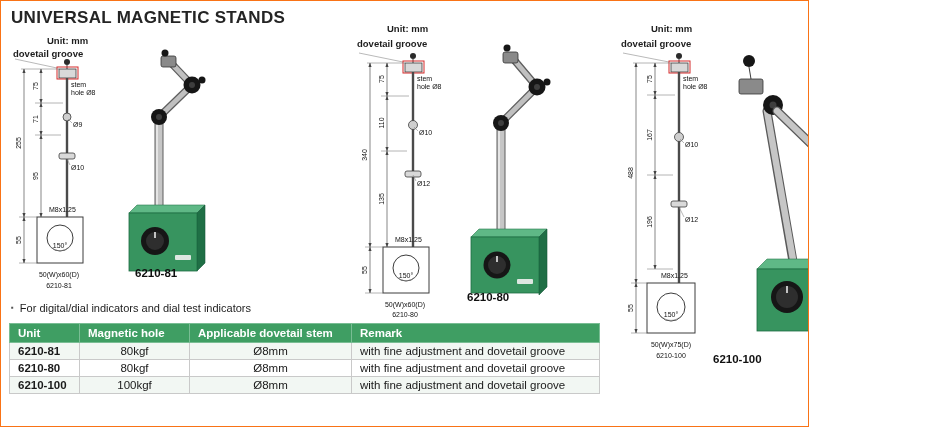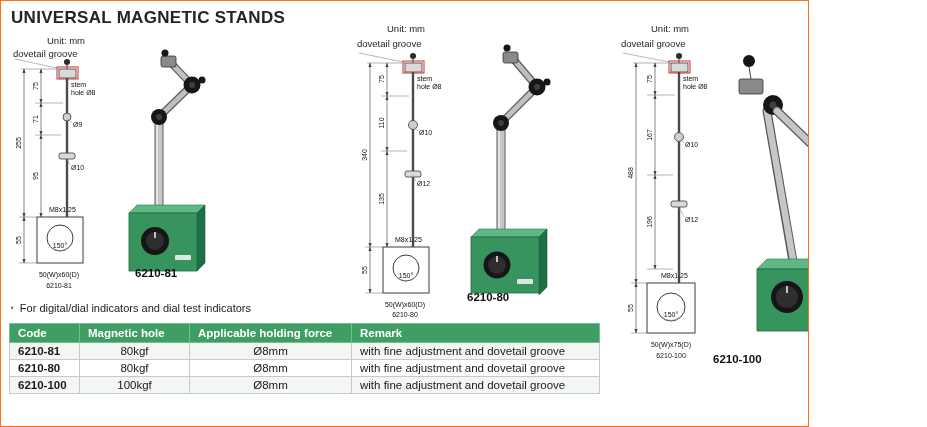--- a/index.html
+++ b/index.html
@@ -1,21 +1,21 @@
 <!DOCTYPE html>
 <html><head>
 <meta charset="utf-8">
 <style>
   * { margin:0; padding:0; box-sizing:border-box; }
   html,body { background:#ffffff; }
   body { font-family:"Liberation Sans", sans-serif; }
   .page { position:relative; width:809px; height:427px; background:#fff; border:1px solid #f97316; overflow:hidden; }
   .abs { position:absolute; }
   .page-title { font-size:17px; font-weight:bold; color:#242424; letter-spacing:0.3px; }
-  .small-label { font-size:9.5px; color:#1d1d1d; }
+  .small-label { font-size:9.5px; color:#1d1d1d;font-weight:bold; }
   .model-label { font-size:11.5px; font-weight:bold; color:#101010; }
   .bullet-row { display:flex; align-items:center; gap:6px; font-size:11px; color:#1d1d1d; }
   .bullet-marker { font-size:8px; color:#555; line-height:1; }
 
   table.spec { border-collapse:collapse; font-size:11.5px; table-layout:fixed; }
   table.spec th { background:#3f9e63; color:#ffffff; font-weight:bold; text-align:left; padding:3px 8px; border:1px solid #79bd94; }
   table.spec td { padding:2px 8px; border:1px solid #c9c9c9; color:#1a1a1a; background:#ffffff; }
   table.spec tr.alt td { background:#f2f7f3; }
   table.spec td.code { font-weight:bold; }
   table.spec td.center { text-align:center; }
@@ -287,23 +287,23 @@
 
   <table class="spec abs" style="left:8px;top:322px;width:590px;">
     <colgroup>
       <col style="width:70px">
         <col style="width:110px">
         <col style="width:162px">
         <col style="width:248px">
     </colgroup>
     <thead>
       <tr>
-        <th>Code</th>
+        <th>Unit</th>
         <th>Magnetic hole</th>
-        <th>Applicable holding force</th>
+        <th>Applicable dovetail stem</th>
         <th>Remark</th>
       </tr>
     </thead>
     <tbody>
       <tr class="alt">
         <td class="code">6210-81</td>
         <td class="center">80kgf</td>
         <td class="center">Ø8mm</td>
         <td>with fine adjustment and dovetail groove</td>
       </tr>

